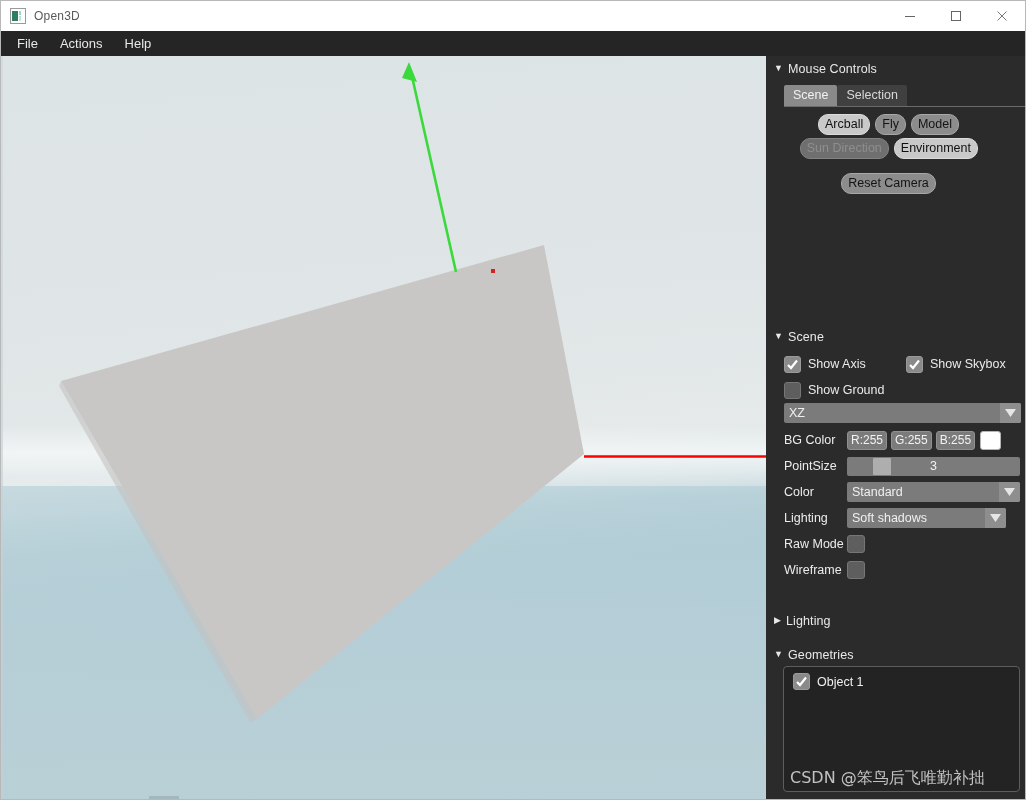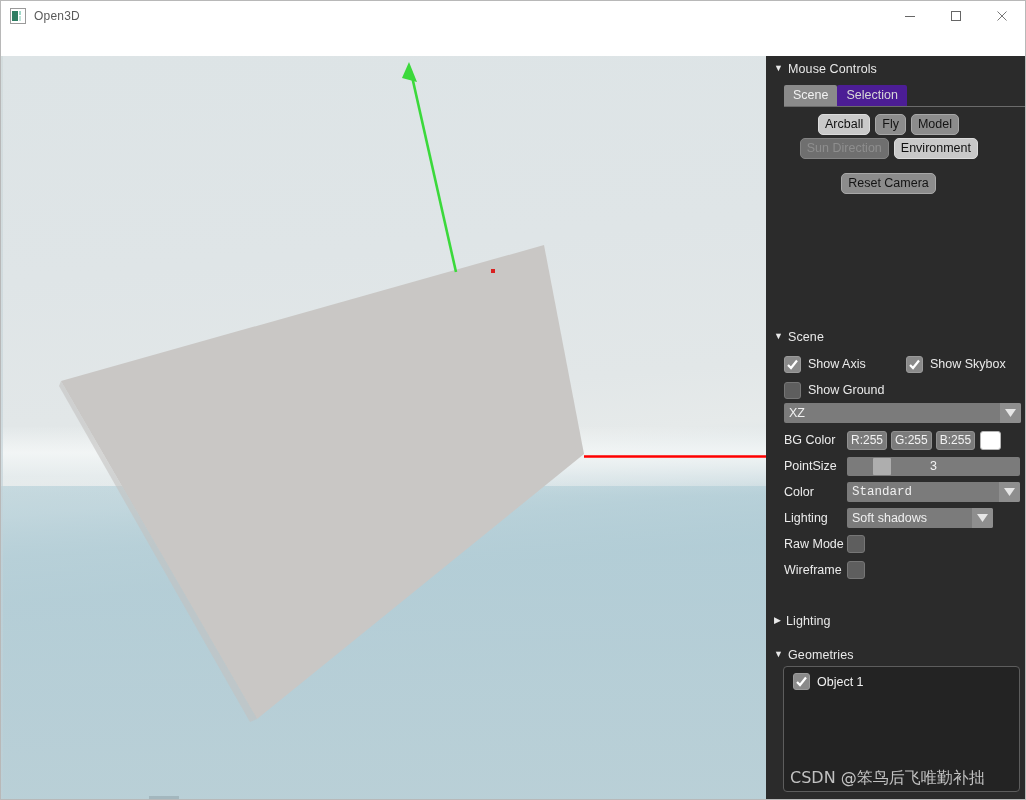--- a/index.html
+++ b/index.html
@@ -195,21 +195,21 @@
     margin-left: 18px;
     margin-top: 9px;
     height: 21px;
   }
   .tab {
     height: 21px;
     line-height: 21px;
     padding: 0 9px;
     font-size: 12.5px;
     color: #d8d8d8;
-    background: #4c1d95;
+    background: #404040;
     border-top-left-radius: 2px;
     border-top-right-radius: 2px;
   }
   .tab.active {
     background: #8a8a8a;
     color: #f2f2f2;
   }
   .tabs-underline {
     position: absolute;
     left: 18px;
@@ -222,21 +222,21 @@
   .btn-row {
     display: flex;
     justify-content: center;
     gap: 5px;
     margin-top: 8px;
   }
   .o3d-btn {
     background: #8c8c8c;
     color: #141414;
     border: 1px solid #a8a8a8;
-    border-radius: 5px;
+    border-radius: 10px;
     font-size: 12.5px;
     padding: 1px 6px 2px 6px;
     line-height: 16px;
     white-space: nowrap;
   }
   .o3d-btn.toggled {
     background: #c9c9c9;
     color: #101010;
     border-color: #dcdcdc;
   }
@@ -427,20 +427,25 @@
       </svg>
     </span>
     <span class="win-btn">
       <svg width="12" height="12" viewBox="0 0 12 12">
         <line x1="1.5" y1="1.5" x2="10.5" y2="10.5" stroke="#777" stroke-width="1"></line>
         <line x1="10.5" y1="1.5" x2="1.5" y2="10.5" stroke="#777" stroke-width="1"></line>
       </svg>
     </span>
   </div>
 
+  <div class="menubar">
+    <span class="menu-item">File</span>
+    <span class="menu-item">Actions</span>
+    <span class="menu-item">Help</span>
+  </div>
 
   <div class="viewport">
     <div class="sky"></div>
     <div class="horizon-haze"></div>
     <div class="ground-lower"></div>
 
     <svg class="mesh-box" viewBox="0 0 765 743">
 
       <polygon points="60,325 543,189 583,398 256,663" fill="#c9c7c5"></polygon>
 
@@ -539,33 +544,33 @@
       <div class="field-row" style="position:absolute; left:18px; top:398px; width:237px;">
         <span class="field-label">PointSize</span>
         <span class="slider" style="width:173px;">
           <span class="slider-thumb"></span>
           <span class="slider-value">3</span>
         </span>
       </div>
 
       <div class="field-row" style="position:absolute; left:18px; top:424px; width:237px;">
         <span class="field-label">Color</span>
-        <span class="combo" style="width:173px;font-family:Liberation Mono, monospace;">
+        <span class="combo" style="width:173px;">
           <span class="combo-text">Standard</span>
           <span class="combo-arrow">
             <svg width="11" height="8" viewBox="0 0 11 8">
                 <polygon points="0,0 11,0 5.5,8" fill="#e6e6e6"></polygon>
               </svg>
           </span>
         </span>
       </div>
 
       <div class="field-row" style="position:absolute; left:18px; top:450px; width:237px;">
         <span class="field-label">Lighting</span>
-        <span class="combo" style="width:146px;">
+        <span class="combo" style="width:159px;">
           <span class="combo-text">Soft shadows</span>
           <span class="combo-arrow">
             <svg width="11" height="8" viewBox="0 0 11 8">
                 <polygon points="0,0 11,0 5.5,8" fill="#e6e6e6"></polygon>
               </svg>
           </span>
         </span>
       </div>
 
       <div class="field-row" style="position:absolute; left:18px; top:476px; width:237px;">

